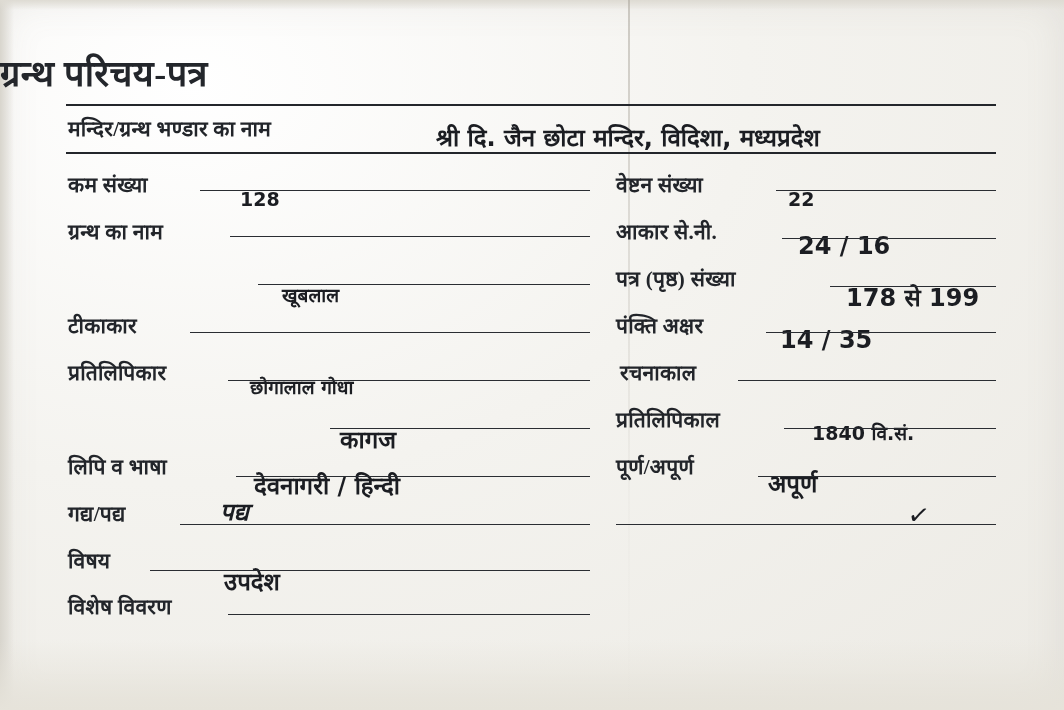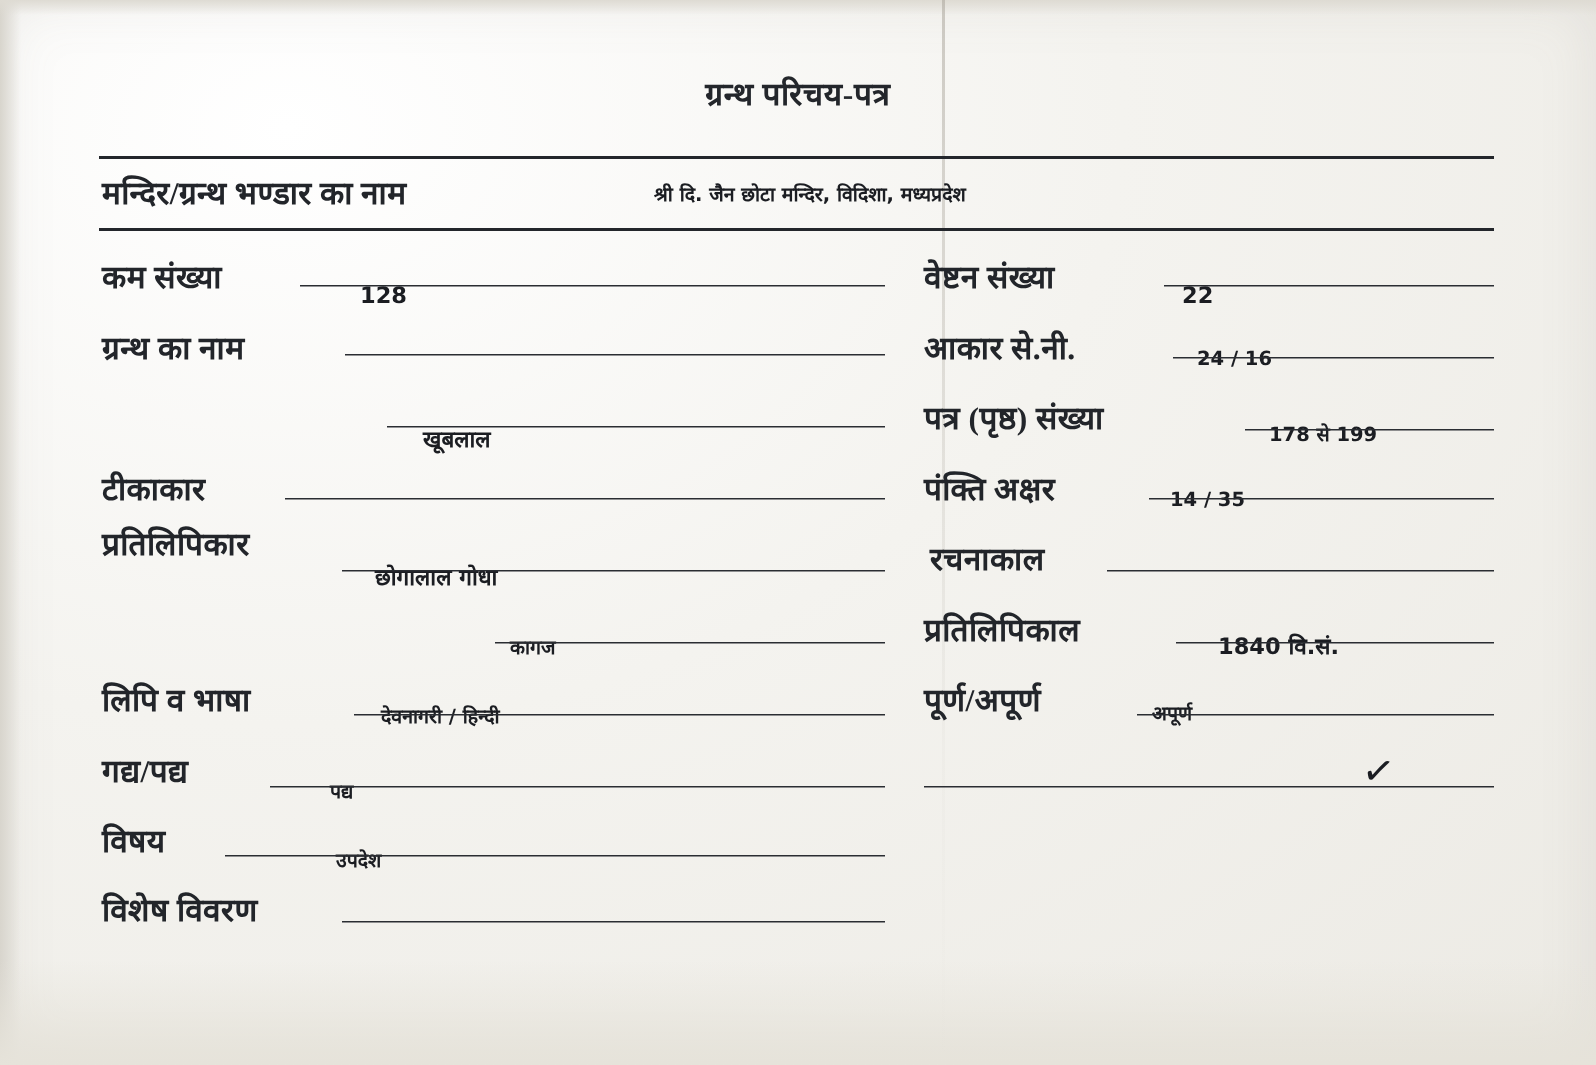--- a/index.html
+++ b/index.html
@@ -59,49 +59,49 @@
     left: 0; top: 0;
     width: 1064px;
     height: 710px;
   }
 
   .title {
     position: absolute;
     left: 0;
     top: 48px;
     width: 1064px;
-    text-align: center;
+    text-align: left;
     font-family: "Liberation Serif", serif;
-    font-size: 21px;
+    font-size: 36px;
     font-weight: 700;
     color: #23262b;
     letter-spacing: 0.5px;
   }
 
   
   .lbl {
     position: absolute;
     font-family: "Liberation Serif", serif;
     font-size: 21px;
     font-weight: 700;
     color: #22252a;
     white-space: nowrap;
     letter-spacing: 0.3px;
   }
   
   .val {
     position: absolute;
     font-family: "DejaVu Sans", sans-serif;
-    font-size: 15px;
+    font-size: 19px;
     font-weight: 700;
     color: #1b1d22;
     white-space: nowrap;
   }
   .val.big {
-    font-size: 13px;
+    font-size: 24px;
   }
   
   .rule {
     position: absolute;
     height: 0;
     border-top: 2px solid #23262b;
   }
   .rule.thin {
     border-top: 1.5px solid #2a2d32;
   }
@@ -138,33 +138,33 @@
     <div class="lbl" style="left:68px; top:217px;">ग्रन्थ का नाम</div>
     <div class="rule thin" style="left:230px; top:236px; width:360px;"></div>
 
     <div class="val" style="left:282px; top:282px;">खूबलाल</div>
     <div class="rule thin" style="left:258px; top:284px; width:332px;"></div>
 
     <div class="lbl" style="left:68px; top:311px;">टीकाकार</div>
     <div class="val" style="left:230px; top:330px;"></div>
     <div class="rule thin" style="left:190px; top:332px; width:400px;"></div>
 
-    <div class="lbl" style="left:68px; top:348px;font-family:Liberation Serif, serif;">प्रतिलिपिकार</div>
+    <div class="lbl" style="left:68px; top:358px;font-family:Liberation Serif, serif;">प्रतिलिपिकार</div>
     <div class="val" style="left:250px; top:374px;">छोगालाल गोधा</div>
     <div class="rule thin" style="left:228px; top:380px; width:362px;"></div>
 
     <div class="val big" style="left:340px; top:422px;">कागज</div>
     <div class="rule thin" style="left:330px; top:428px; width:260px;"></div>
 
     <div class="lbl" style="left:68px; top:452px;">लिपि व भाषा</div>
     <div class="val big" style="left:254px; top:468px;">देवनागरी / हिन्दी</div>
     <div class="rule thin" style="left:236px; top:476px; width:354px;"></div>
 
     <div class="lbl" style="left:68px; top:499px;">गद्य/पद्य</div>
-    <div class="val big" style="left:220px; top:518px;">पद्य</div>
+    <div class="val big" style="left:220px; top:494px;font-style:italic;">पद्य</div>
     <div class="rule thin" style="left:180px; top:524px; width:410px;"></div>
 
     <div class="lbl" style="left:68px; top:546px;">विषय</div>
     <div class="val big" style="left:224px; top:564px;">उपदेश</div>
     <div class="rule thin" style="left:150px; top:570px; width:440px;"></div>
 
     <div class="lbl" style="left:68px; top:592px;">विशेष विवरण</div>
     <div class="val" style="left:300px; top:610px;"></div>
     <div class="rule thin" style="left:228px; top:614px; width:362px;"></div>
 

